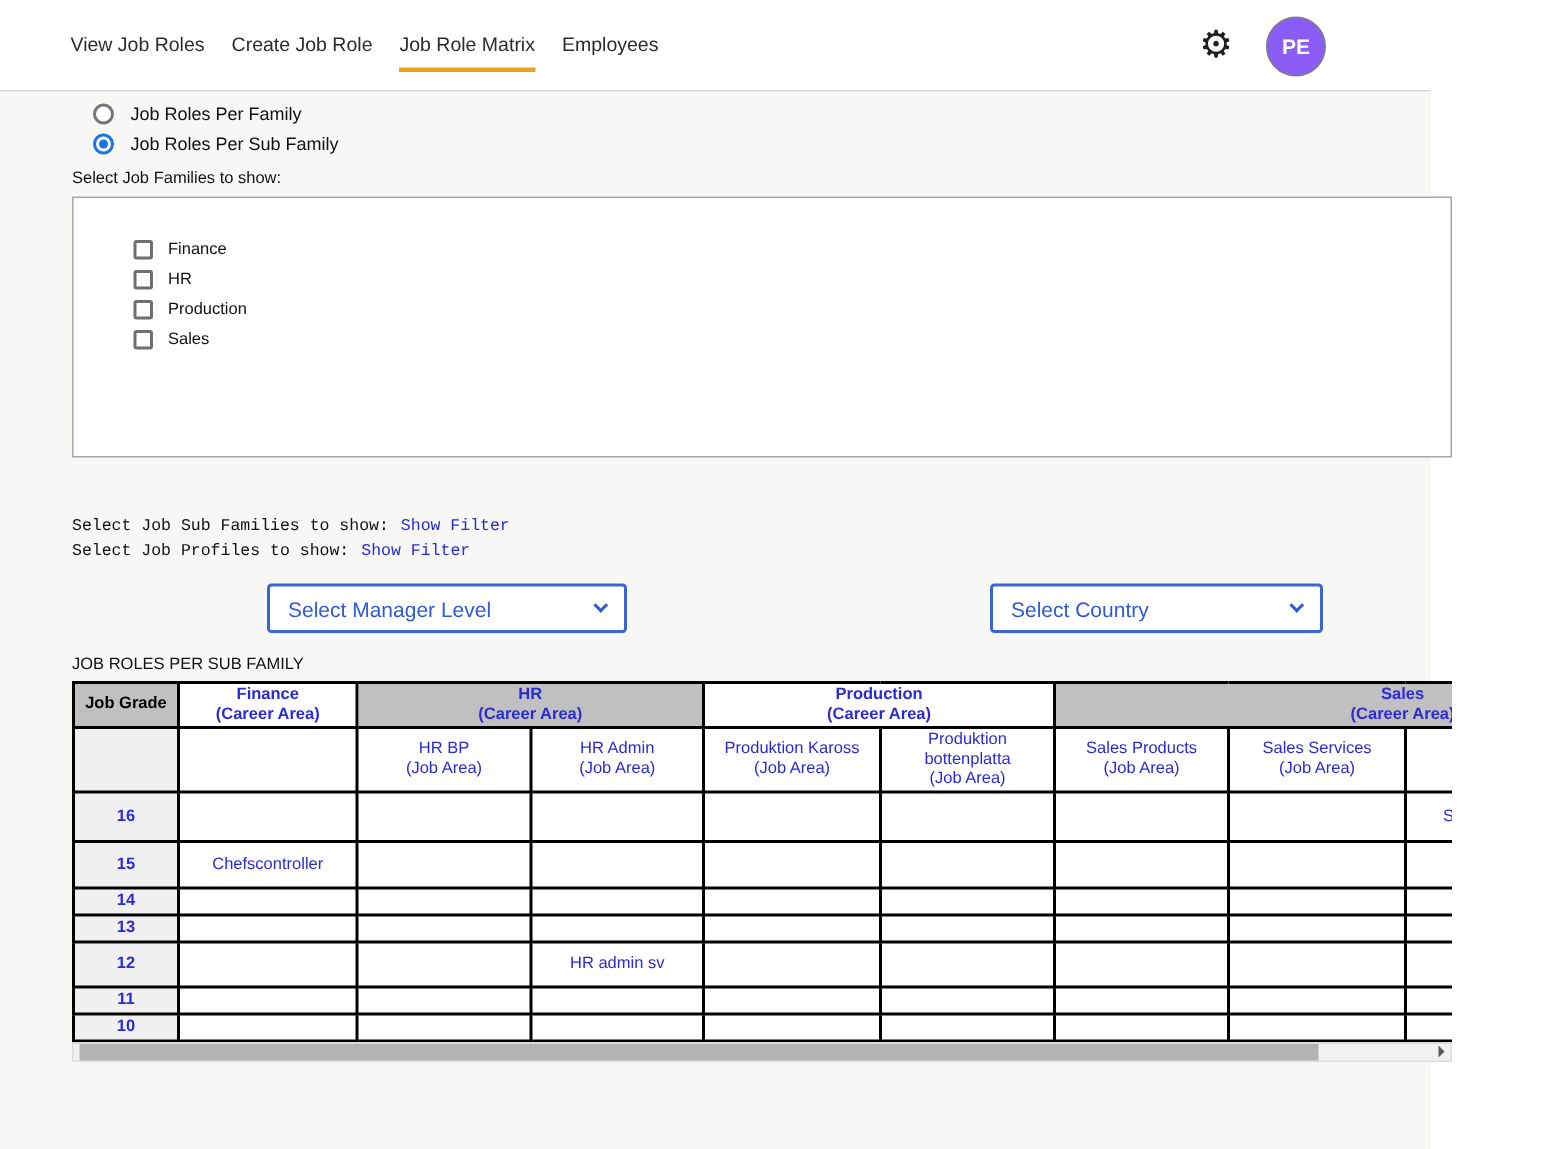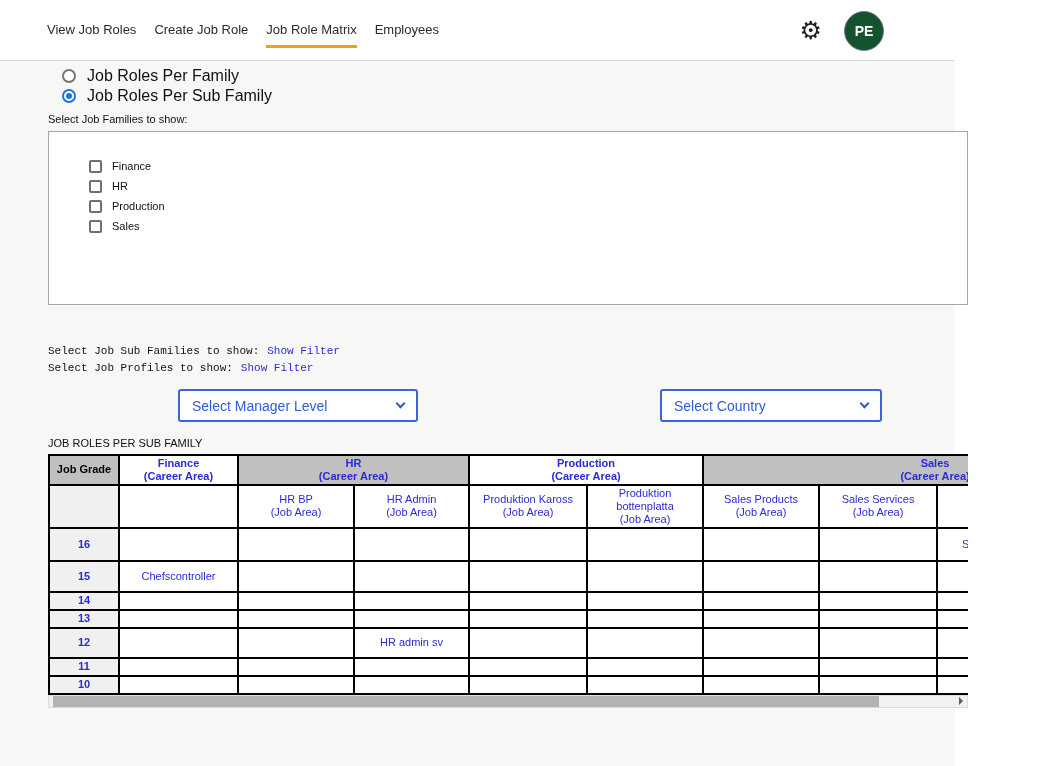--- a/index.html
+++ b/index.html
@@ -18,41 +18,41 @@
   }
   .tabs { display:flex; gap:18px; align-items:center; }
   .tab {
     font-size:13px; color:#2b2b2b; padding:10px 0 8px 0; cursor:pointer;
     border-bottom:3px solid transparent; white-space:nowrap;
   }
   .tab.active { border-bottom-color:#eba21c; }
   .nav-right { position:absolute; right:70px; top:0; height:61px; display:flex; align-items:center; gap:22px; }
   .gear { font-size:25px; line-height:1; color:#1f1f1f; cursor:pointer; }
   .avatar {
-    width:40px; height:40px; border-radius:50%; background:#14532d;
+    width:40px; height:40px; border-radius:50%; background:#8b5cf6;
     border:1px solid #7d7d7d; color:#ffffff; font-weight:bold; font-size:14px;
     display:flex; align-items:center; justify-content:center; cursor:pointer;
   }
 
   
   .content { padding:0 72px 0 48px; }
   .sec-label { font-size:11px; color:#111; }
   .lbl-matrix { padding-top:28px; }
   .radio-group { margin-top:5px; }
   .radio-row { display:flex; align-items:center; gap:11px; height:20px; margin-left:14px; cursor:pointer; }
   .radio {
     width:14px; height:14px; border:2px solid #767676; border-radius:50%;
     background:#fff; position:relative; flex:0 0 auto;
   }
   .radio.checked { border-color:#1a73e8; }
   .radio.checked::after {
     content:""; position:absolute; left:2px; top:2px; width:6px; height:6px;
     background:#1a73e8; border-radius:50%;
   }
-  .radio-label { font-size:16px; color:#111; }
+  .radio-label { font-size:12px; color:#111; }
 
   .lbl-families { margin-top:7px; }
   .families-panel {
     margin-top:6px; background:#ffffff; border:1px solid #a6a6a6;
     width:920px; height:174px; padding:24px 0 0 40px;
   }
   .check-row { display:flex; align-items:center; gap:10px; height:20px; cursor:pointer; }
   .checkbox {
     width:13px; height:13px; border:2px solid #6f6f6f; border-radius:2px; background:#fff; flex:0 0 auto;
   }

